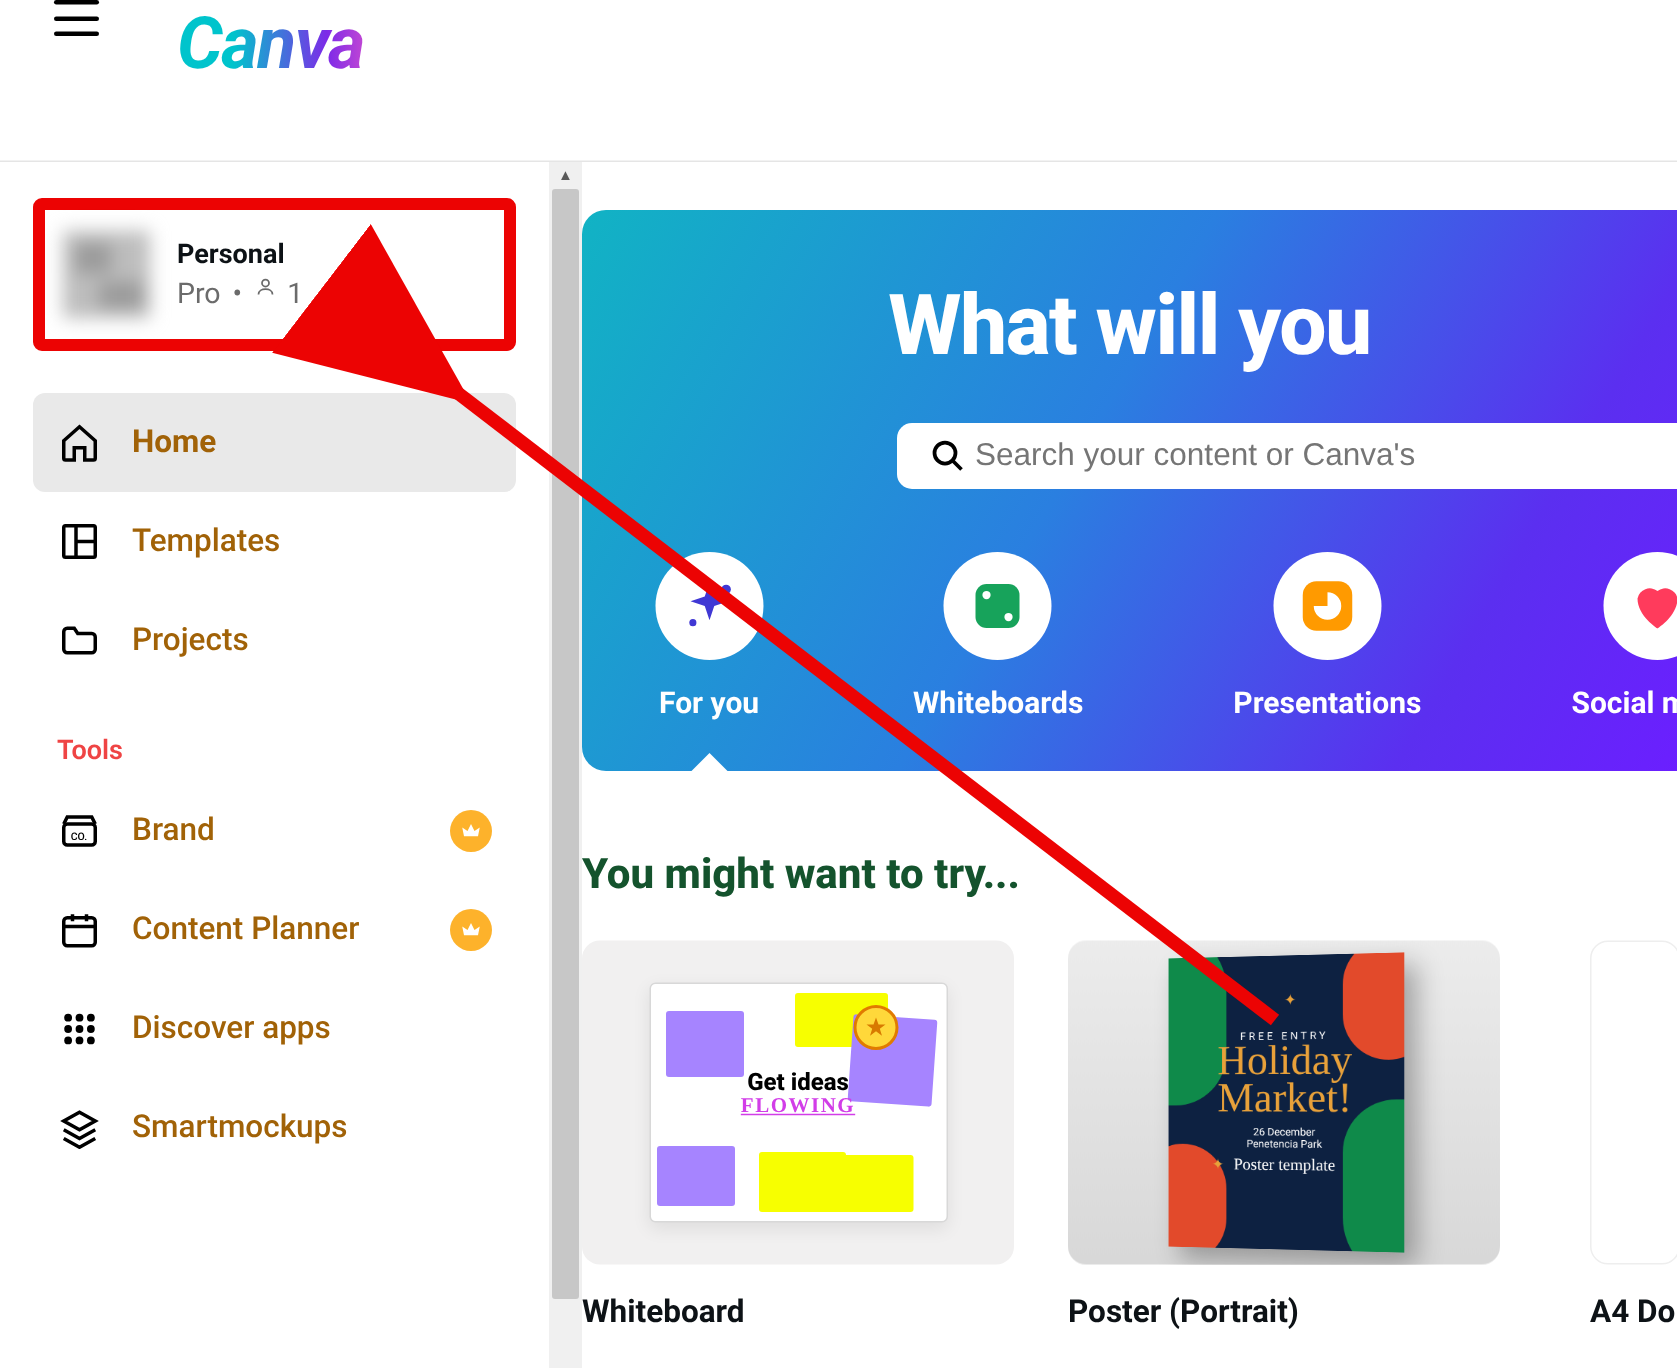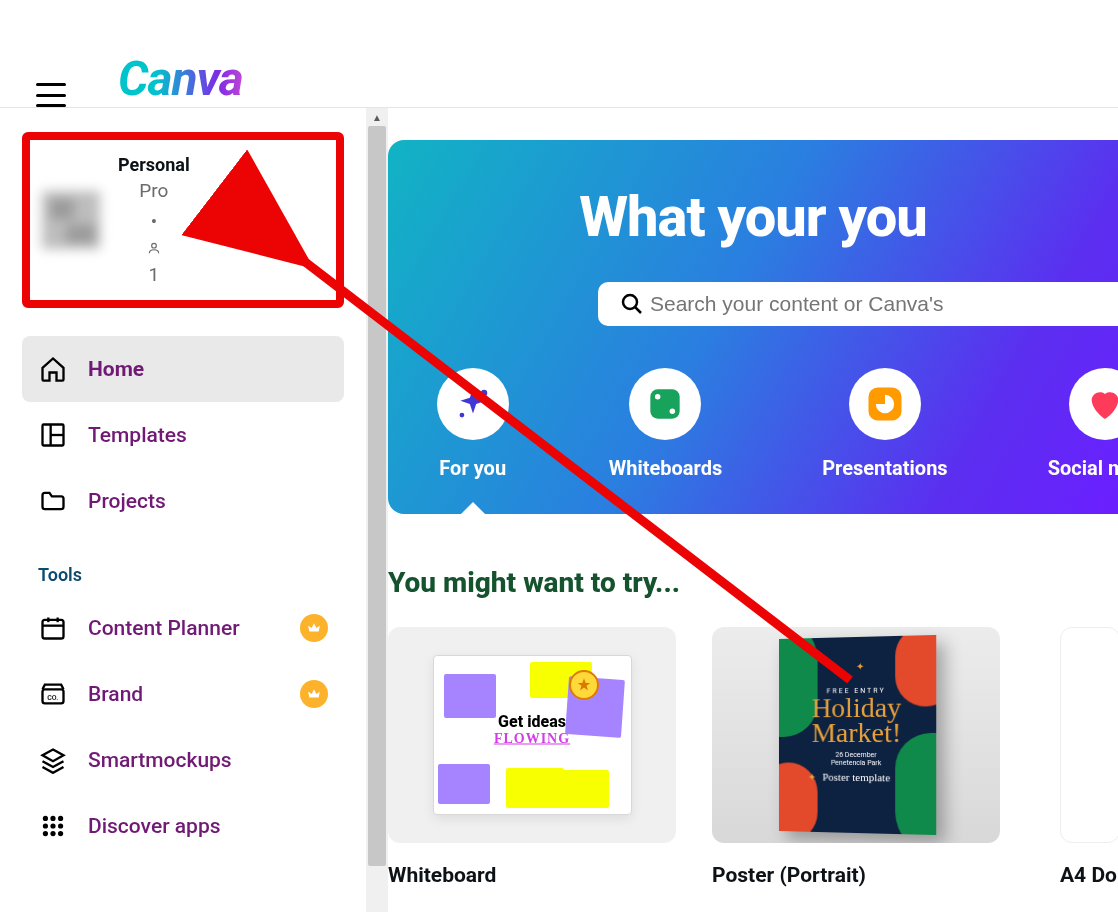--- a/index.html
+++ b/index.html
@@ -1,19 +1,19 @@
 <!DOCTYPE html>
 <html><head>
 <meta charset="utf-8">
 <style>
   * { box-sizing: border-box; margin: 0; padding: 0; }
   html, body { width: 1118px; height: 912px; font-family: -apple-system, BlinkMacSystemFont, "Segoe UI", Roboto, Helvetica, Arial, sans-serif; background: #fff; overflow: hidden; }
 
   
-  .topbar { height: 108px; display: flex; align-items: flex-end; padding: 0 36px; border-bottom: 1px solid #e5e5e5; gap: 52px; }
+  .topbar { height: 108px; display: flex; align-items: flex-start; padding: 0 36px; border-bottom: 1px solid #e5e5e5; gap: 52px; }
   .hamburger { width: 30px; height: 24px; display: flex; flex-direction: column; justify-content: space-between; cursor: pointer; }
   .hamburger span { height: 3px; background: #000; border-radius: 2px; }
   .logo { font-size: 48px; font-weight: 700; letter-spacing: -1px; font-style: italic;
           background: linear-gradient(90deg, #00c4cc 0%, #00c4cc 30%, #7d2ae8 80%, #c146d4 100%);
           -webkit-background-clip: text; background-clip: text; color: transparent; }
 
   
   .body-row { display: flex; height: calc(912px - 108px); }
   .sidebar-wrap { width: 388px; position: relative; display: flex; }
   .sidebar { width: 366px; padding: 24px 22px 0 22px; overflow-y: auto; }
@@ -22,29 +22,29 @@
   .scrollbar-thumb { position: absolute; top: 18px; left: 2px; width: 18px; height: 740px; background: #c7c7c7; border-radius: 2px; }
   .main { flex: 1; padding: 32px 0 0 0; overflow: hidden; }
 
   
   .profile { display: flex; align-items: center; gap: 18px; padding: 14px 12px; border: 8px solid #ec0303; border-radius: 6px; margin-bottom: 28px; }
   .avatar { width: 58px; height: 58px; background: #bdbdbd; position: relative; filter: blur(6px); }
   .avatar::before, .avatar::after { content:""; position:absolute; background:#9a9a9a; }
   .avatar::before { top:8px; left:8px; width:24px; height:20px; }
   .avatar::after { bottom:6px; right:4px; width:30px; height:18px; }
   .profile-text .name { font-size: 18px; font-weight: 700; color: #0d1216; }
-  .profile-text .plan { font-size: 19px; color: #6b6b6b; margin-top: 4px; display:flex; align-items:center; gap:8px;flex-direction:column; }
+  .profile-text .plan { font-size: 19px; color: #6b6b6b; margin-top: 4px; display:flex; gap:8px; }
   .person-mini { width:14px; height:14px; display:inline-block; }
 
   
-  .nav-item { display: flex; align-items: center; gap: 20px; padding: 18px 16px; border-radius: 8px; color: #701a75; font-size: 21px; font-weight: 500; cursor: pointer; }
+  .nav-item { display: flex; align-items: center; gap: 20px; padding: 18px 16px; border-radius: 8px; color: #a16207; font-size: 21px; font-weight: 500; cursor: pointer; }
   .nav-item.active { background: #e9e9e9; font-weight: 700; }
   .nav-item .icn { width: 30px; height: 30px; display: flex; align-items: center; justify-content: center; }
   .nav-item .crown { margin-left: auto; }
-  .section-label { font-size: 18px; color: #0c4a6e; font-weight: 600; padding: 30px 16px 10px; }
+  .section-label { font-size: 18px; color: #ef4444; font-weight: 600; padding: 30px 16px 10px; }
   .create-team { margin-top: 20px; background: #f2f2f2; }
 
   .crown { width: 28px; height: 28px; border-radius: 50%; background: #fdb22b; display:flex; align-items:center; justify-content:center; }
   .crown svg { width:14px; height:14px; }
 
   
   .hero { margin-left: 0; height: 374px; border-radius: 16px 0 0 16px; background: linear-gradient(120deg, #11b3c4 0%, #2a7fe0 45%, #5b2ff0 80%, #6b1fff 100%); display: flex; flex-direction: column; align-items: center; padding-top: 44px; color: #fff; overflow: hidden; }
   .hero-title { font-size: 56px; font-weight: 800; letter-spacing: -1px; white-space: nowrap; }
   .search-bar { margin-top: 32px; background: #fff; border-radius: 10px; height: 58px; width: 520px; margin-left: auto; margin-right: 0; display: flex; align-items: center; padding: 0 22px; gap: 6px; border-top-right-radius: 0; border-bottom-right-radius: 0; }
   .search-bar input { border: none; outline: none; font-size: 21px; color: #6b6b6b; flex:1; background: transparent; }
@@ -155,90 +155,90 @@
             </svg>
         </span>
         <span>Projects</span>
       </div>
 
       <div class="section-label">Tools</div>
 
       <div class="nav-item">
         <span class="icn">
           <svg width="28" height="28" viewBox="0 0 24 24" fill="none" stroke="#000" stroke-width="2">
+              <rect x="3" y="8" width="18" height="12" rx="2"></rect>
+              <path d="M3 8l2-4h14l2 4"></path>
+              <text x="7" y="17" font-size="6" fill="#000" stroke="none">CO.</text>
+            </svg>
+        </span>
+        <span>Brand</span>
+        <span class="crown">
+          <svg viewBox="0 0 24 24" fill="#fff">
+              <path d="M4 18h16l2-10-6 4-4-8-4 8-6-4z"></path>
+            </svg>
+        </span>
+      </div>
+
+      <div class="nav-item">
+        <span class="icn">
+          <svg width="28" height="28" viewBox="0 0 24 24" fill="none" stroke="#000" stroke-width="2">
               <rect x="3" y="5" width="18" height="16" rx="2"></rect>
               <line x1="3" y1="10" x2="21" y2="10"></line>
               <line x1="8" y1="3" x2="8" y2="7"></line>
               <line x1="16" y1="3" x2="16" y2="7"></line>
             </svg>
         </span>
         <span>Content Planner</span>
         <span class="crown">
           <svg viewBox="0 0 24 24" fill="#fff">
               <path d="M4 18h16l2-10-6 4-4-8-4 8-6-4z"></path>
             </svg>
         </span>
-      </div>
-
-      <div class="nav-item">
-        <span class="icn">
-          <svg width="28" height="28" viewBox="0 0 24 24" fill="none" stroke="#000" stroke-width="2">
-              <rect x="3" y="8" width="18" height="12" rx="2"></rect>
-              <path d="M3 8l2-4h14l2 4"></path>
-              <text x="7" y="17" font-size="6" fill="#000" stroke="none">CO.</text>
-            </svg>
-        </span>
-        <span>Brand</span>
-        <span class="crown">
-          <svg viewBox="0 0 24 24" fill="#fff">
-              <path d="M4 18h16l2-10-6 4-4-8-4 8-6-4z"></path>
-            </svg>
-        </span>
-      </div>
-
-      <div class="nav-item">
-        <span class="icn">
-          <svg width="28" height="28" viewBox="0 0 24 24" fill="none" stroke="#000" stroke-width="2">
-              <path d="M12 3l9 5-9 5-9-5z"></path>
-              <path d="M3 13l9 5 9-5"></path>
-              <path d="M3 18l9 5 9-5"></path>
-            </svg>
-        </span>
-        <span>Smartmockups</span>
       </div>
 
       <div class="nav-item">
         <span class="icn">
           <svg width="26" height="26" viewBox="0 0 24 24" fill="#000">
               <circle cx="5" cy="5" r="2.4"></circle>
               <circle cx="12" cy="5" r="2.4"></circle>
               <circle cx="19" cy="5" r="2.4"></circle>
               <circle cx="5" cy="12" r="2.4"></circle>
               <circle cx="12" cy="12" r="2.4"></circle>
               <circle cx="19" cy="12" r="2.4"></circle>
               <circle cx="5" cy="19" r="2.4"></circle>
               <circle cx="12" cy="19" r="2.4"></circle>
               <circle cx="19" cy="19" r="2.4"></circle>
             </svg>
         </span>
         <span>Discover apps</span>
       </div>
 
+      <div class="nav-item">
+        <span class="icn">
+          <svg width="28" height="28" viewBox="0 0 24 24" fill="none" stroke="#000" stroke-width="2">
+              <path d="M12 3l9 5-9 5-9-5z"></path>
+              <path d="M3 13l9 5 9-5"></path>
+              <path d="M3 18l9 5 9-5"></path>
+            </svg>
+        </span>
+        <span>Smartmockups</span>
+      </div>
+
 
     </div>
     <div class="scrollbar-track">
       <div class="scrollbar-up">▲</div>
       <div class="scrollbar-thumb"></div>
     </div>
   </div>
 
   <div class="main">
 
     <div class="hero">
-      <div class="hero-title">What your you</div>
+      <div class="hero-title">What will you</div>
 
       <div class="search-bar">
         <svg class="search-icon" viewBox="0 0 24 24" fill="none" stroke="#000" stroke-width="2.5">
             <circle cx="10" cy="10" r="7"></circle>
             <line x1="21" y1="21" x2="15" y2="15"></line>
           </svg>
         <input type="text" placeholder="Search your content or Canva's" style="">
       </div>
 
       <div class="cat-row">

